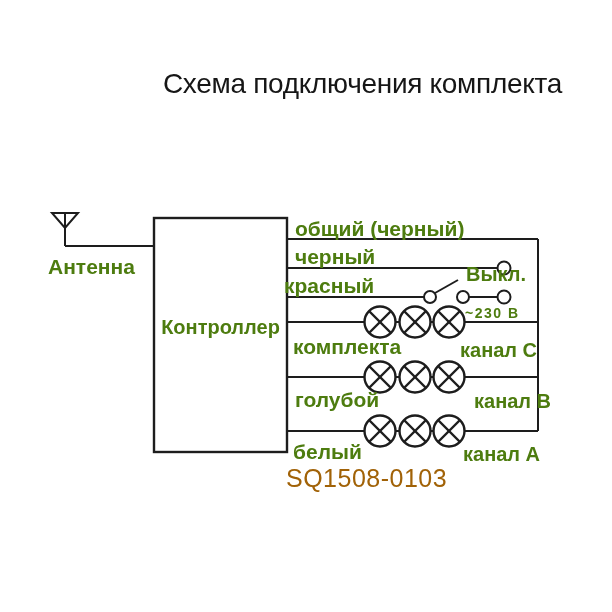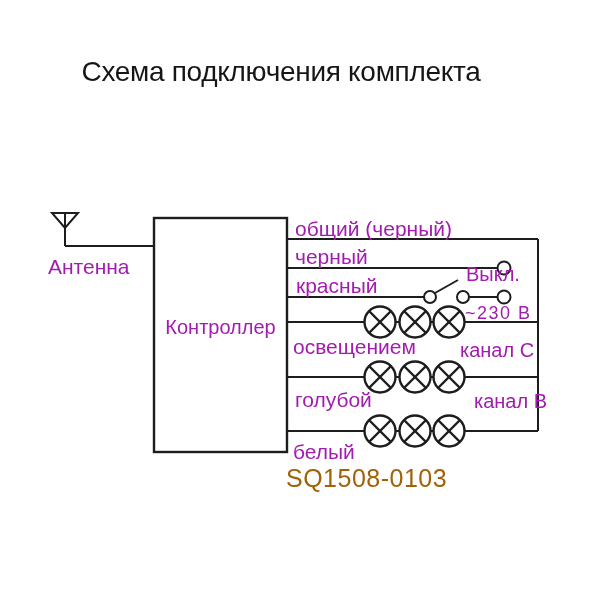--- a/index.html
+++ b/index.html
@@ -12,49 +12,49 @@
     width: 612px;
     height: 612px;
     background: #ffffff;
     overflow: hidden;
     font-family: "Liberation Sans", sans-serif;
     color: #151515;
   }
   .title {
     position: absolute;
     left: 0;
-    top: 54px;
+    top: 66px;
     width: 562px;
-    text-align: center;
+    text-align: right;
     font-size: 28px;
     line-height: 35px;
     font-weight: 400;
     color: #161616;
     letter-spacing: -0.3px;
   }
   .scheme-svg {
     position: absolute;
     left: 0;
     top: 0;
   }
   .lbl {
     position: absolute;
-    font-weight: 400;
-    color: #a21caf;
+    font-weight: 700;
+    color: #4d7c0f;
     white-space: nowrap;
   }
   .lbl-21 { font-size: 21px; line-height: 21px; }
   .lbl-20 { font-size: 20px; line-height: 20px; }
   .antenna-label   { left: 48px;  top: 256px; }
   .controller-label{ left: 153px; top: 317px; width: 135px; text-align: center; }
   .wire-common     { left: 295px; top: 218px; }
   .wire-black      { left: 295px; top: 246px; }
-  .wire-red        { left: 296px; top: 275px; }
+  .wire-red        { left: 284px; top: 275px; }
   .switch-label    { left: 466px; top: 264px; }
-  .voltage-label   { left: 465px; top: 305px; font-size: 18px; line-height: 17px; letter-spacing: 1.5px; }
+  .voltage-label   { left: 465px; top: 305px; font-size: 14px; line-height: 17px; letter-spacing: 1.5px; }
   .wire-brown      { left: 293px; top: 336px; }
   .channel-c       { left: 460px; top: 340px; }
   .wire-blue       { left: 295px; top: 389px; }
   .channel-b       { left: 458px; top: 391px; margin-left: 16px; }
   .wire-white      { left: 293px; top: 441px; }
   .channel-a       { left: 463px; top: 444px; }
   .part-number {
     position: absolute;
     left: 286px;
     top: 465px;
@@ -163,23 +163,24 @@
 
   <div class="lbl lbl-21 antenna-label">Антенна</div>
   <div class="lbl lbl-20 controller-label">Контроллер</div>
 
   <div class="lbl lbl-21 wire-common">общий (черный)</div>
   <div class="lbl lbl-21 wire-black">черный</div>
   <div class="lbl lbl-21 wire-red">красный</div>
   <div class="lbl lbl-20 switch-label">Выкл.</div>
   <div class="lbl voltage-label">~230 В</div>
 
-  <div class="lbl lbl-21 wire-brown">освещением</div>
+  <div class="lbl lbl-21 wire-brown">комплекта</div>
   <div class="lbl lbl-20 channel-c">канал C</div>
 
   <div class="lbl lbl-21 wire-blue">голубой</div>
   <div class="lbl lbl-20 channel-b">канал B</div>
 
   <div class="lbl lbl-21 wire-white">белый</div>
+  <div class="lbl lbl-20 channel-a">канал A</div>
 
   <div class="part-number">SQ1508-0103</div>
 
 </div>
 
 </body></html>

